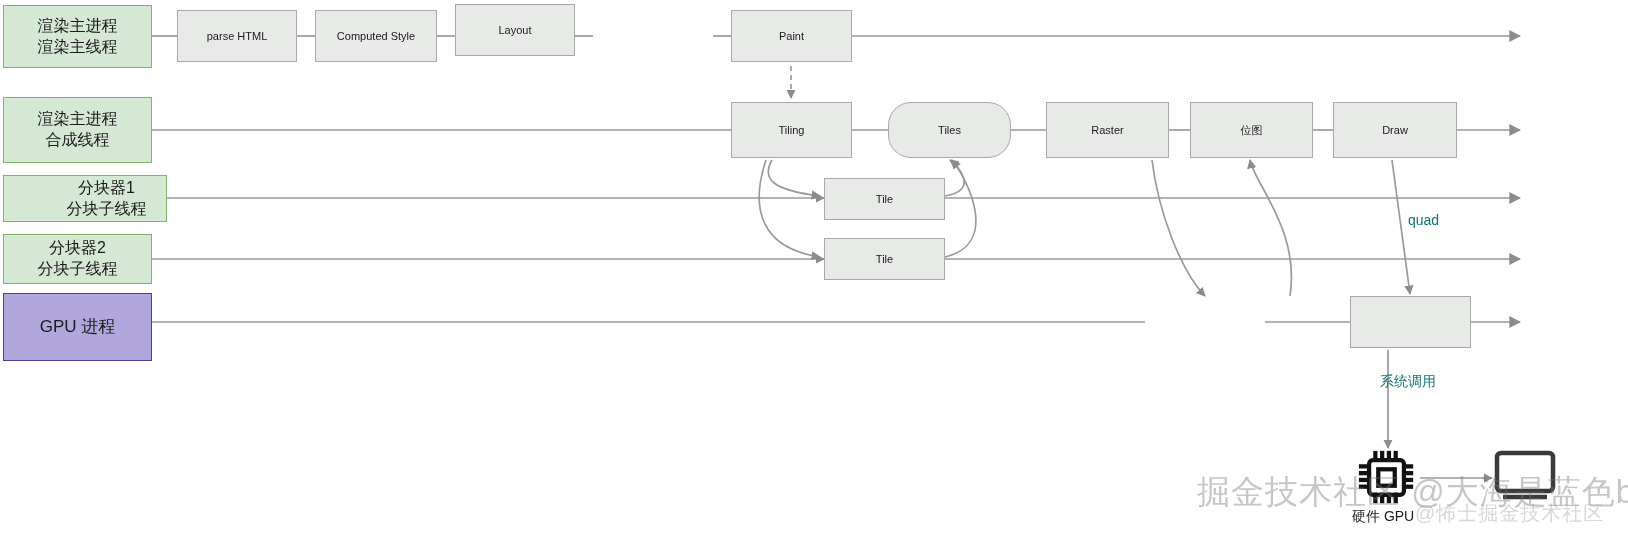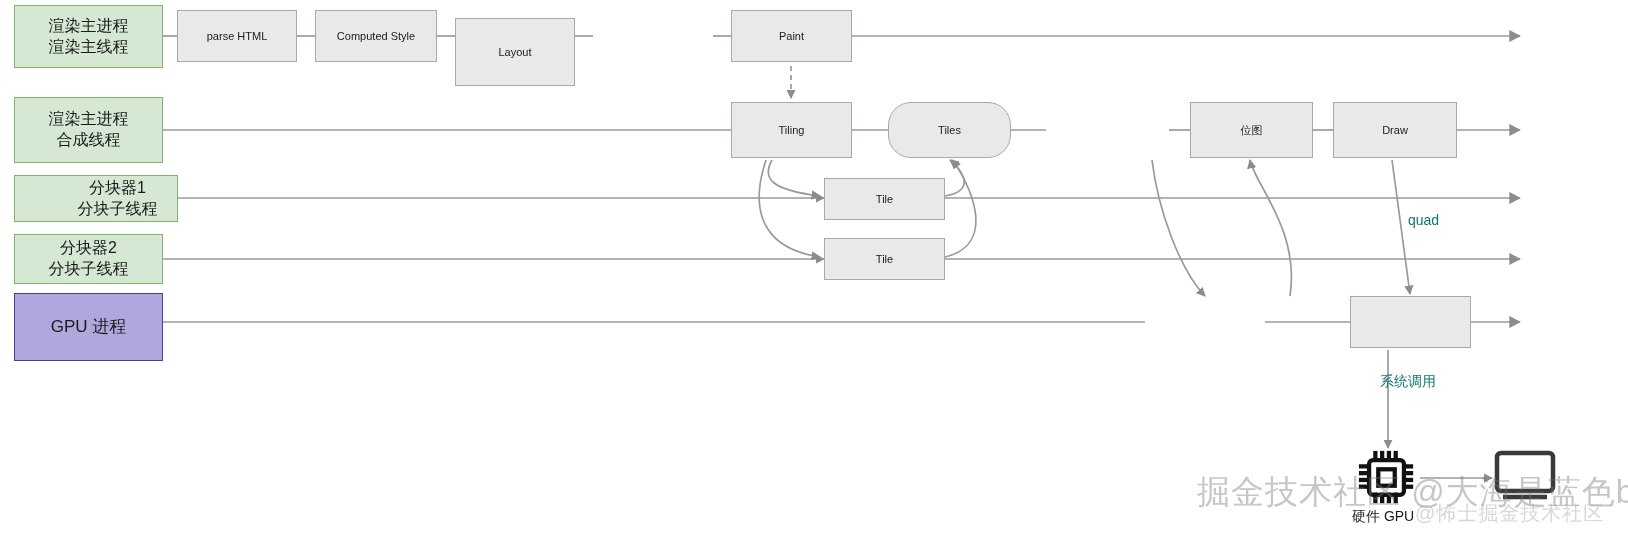--- a/index.html
+++ b/index.html
@@ -26,21 +26,20 @@
     text-align: center;
     line-height: 1.3;
     color: #1a1a1a;
     font-size: 15px;
     white-space: pre-line;
   }
   .lane-label {
     background: #d5e8d4;
     border: 1.6px solid #82b366;
     font-size: 16px;
-    margin-left: 11px;
   }
   .lane-label.gpu {
     background: #b1a7dd;
     border: 1.6px solid #4b3f9e;
     font-size: 17px;
     text-align: right;
   }
   .stage {
     background: #e8eae8;
     border: 1.6px solid #a7a9a7;
@@ -157,29 +156,30 @@
 
   <div class="node lane-label" style="left:3px;  top:234px; width:149px; height:50px;">分块器2
 分块子线程</div>
 
   <div class="node lane-label gpu" style="left:3px; top:293px; width:149px; height:68px;">GPU 进程</div>
 
   <div class="node stage" style="left:177px; top:10px; width:120px; height:52px;">parse HTML</div>
 
   <div class="node stage" style="left:315px; top:10px; width:122px; height:52px;">Computed Style</div>
 
-  <div class="node stage" style="left:455px; top:18px; width:120px; height:68px;">Layout</div>
+  <div class="node stage" style="left:455px; top:4px; width:120px; height:52px;">Layout</div>
 
 
   <div class="node stage" style="left:731px; top:10px; width:121px; height:52px;">Paint</div>
 
   <div class="node stage" style="left:731px; top:102px; width:121px; height:56px;">Tiling</div>
 
   <div class="node stage" style="left:888px; top:102px; width:123px; height:56px;border-radius:23px;">Tiles</div>
 
+  <div class="node stage" style="left:1046px; top:102px; width:123px; height:56px;">Raster</div>
 
   <div class="node stage" style="left:1190px; top:102px; width:123px; height:56px;">位图</div>
 
   <div class="node stage" style="left:1333px; top:102px; width:124px; height:56px;">Draw</div>
 
   <div class="node stage" style="left:824px; top:178px; width:121px; height:42px;">Tile</div>
 
   <div class="node stage" style="left:824px; top:238px; width:121px; height:42px;">Tile</div>
 
 

